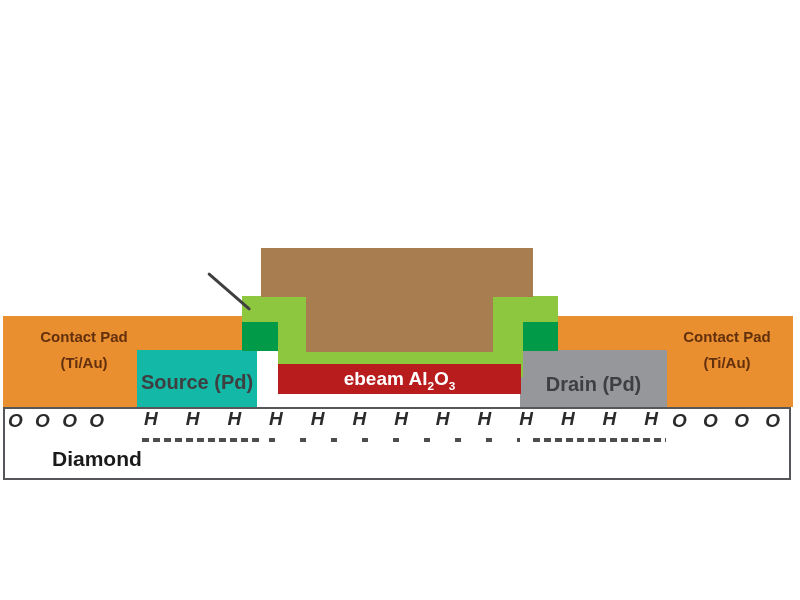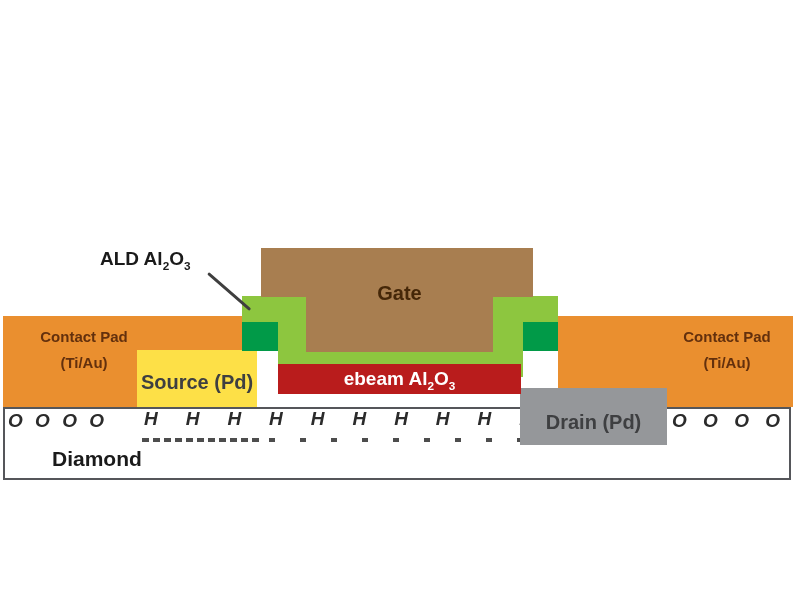--- a/index.html
+++ b/index.html
@@ -75,24 +75,24 @@
       <span>O</span>
     </div>
 
   <div class="dash dense" style="left:142px;width:121px;"></div>
   <div class="dash sparse" style="left:269px;width:251px;"></div>
   <div class="dash dense" style="left:533px;width:133px;"></div>
 
   <div class="block" style="left: 3px; top: 316px; width: 239px; height: 91px; background: rgb(234, 143, 47);"></div>
   <div class="block" style="left: 558px; top: 316px; width: 235px; height: 91px; background: rgb(234, 143, 47);"></div>
 
-  <div class="block centered-flex" style="left: 137px; top: 350px; width: 120px; height: 57px; padding-top: 8px; box-sizing: border-box; background: #fde047;">
+  <div class="block centered-flex" style="left: 137px; top: 350px; width: 120px; height: 57px; padding-top: 8px; box-sizing: border-box; background: #14b8a6;">
     <span class="metal-label" style="color: rgb(62, 63, 65);">Source (Pd)</span>
   </div>
-  <div class="block centered-flex" style="left: 520px; top: 350px; width: 147px; height: 57px; padding-top: 12px; box-sizing: border-box; background: rgb(149, 151, 154); margin-top: 38px;">
+  <div class="block centered-flex" style="left: 520px; top: 350px; width: 147px; height: 57px; padding-top: 12px; box-sizing: border-box; background: rgb(149, 151, 154);">
     <span class="metal-label" style="color: rgb(62, 63, 65);">Drain (Pd)</span>
   </div>
 
   <div class="label pad-label" style="left: 3px; top: 324px; width: 162px; color: rgb(99, 48, 13);">
     <div>Contact Pad</div>
     <div>(Ti/Au)</div>
   </div>
   <div class="label pad-label" style="left: 648px; top: 324px; width: 158px; color: rgb(99, 48, 13);">
     <div>Contact Pad</div>
     <div>(Ti/Au)</div>
@@ -108,21 +108,17 @@
   <div class="block" style="left: 523px; top: 322px; width: 35px; height: 29px; background: rgb(1, 154, 72);"></div>
   <div class="block" style="left: 278px; top: 364px; width: 243px; height: 30px; background: #b91c1c;">
     <div class="ebeam-label" style="color: rgb(255, 255, 255);">
       <span><span>ebeam Al</span><sub>2</sub><span>O</span><sub>3</sub></span>
     </div>
   </div>
 
   <div class="block" style="left: 261px; top: 248px; width: 272px; height: 49px; background: rgb(168, 126, 80);"></div>
   <div class="block" style="left: 306px; top: 296px; width: 187px; height: 56px; background: rgb(168, 126, 80);"></div>
   <div class="label gate-label" style="left: 306px; top: 280px; width: 187px; color: rgb(69, 39, 8);">
-    <div>Gate</div>
   </div>
 
-  <div id="ald-label" class="abs" style="color: rgb(26, 26, 26);">
-    <span><span>ALD Al</span><sub>2</sub><span>O</span><sub>3</sub></span>
-  </div>
   <div id="ald-line" class="abs" style="background: rgb(63, 63, 63);"></div>
 
 </div>
 
 </body></html>

